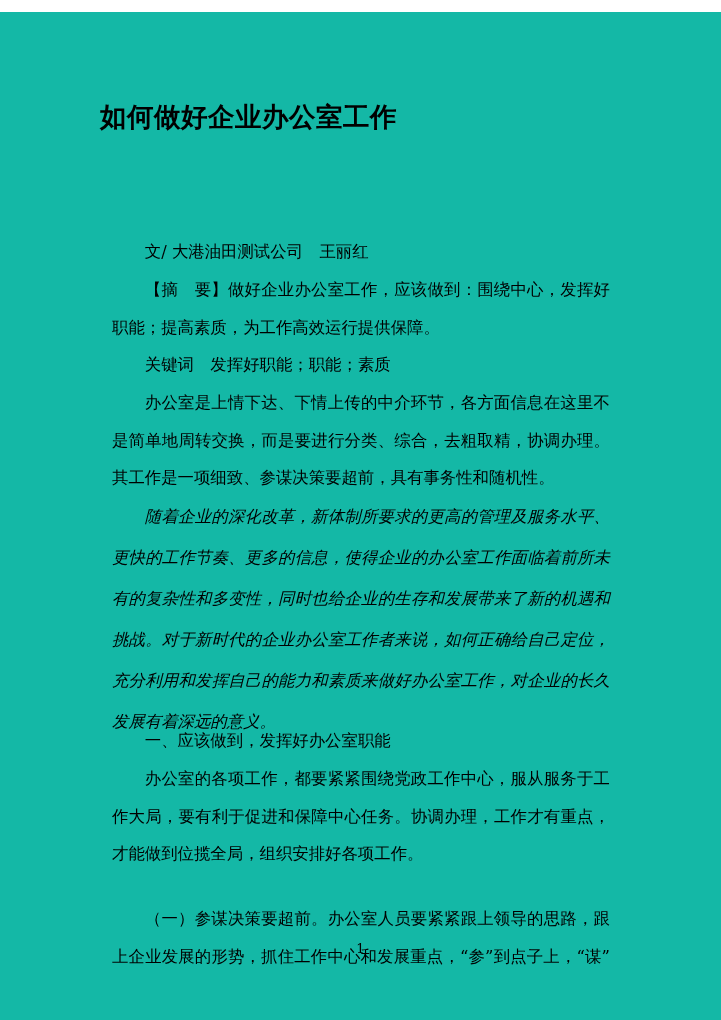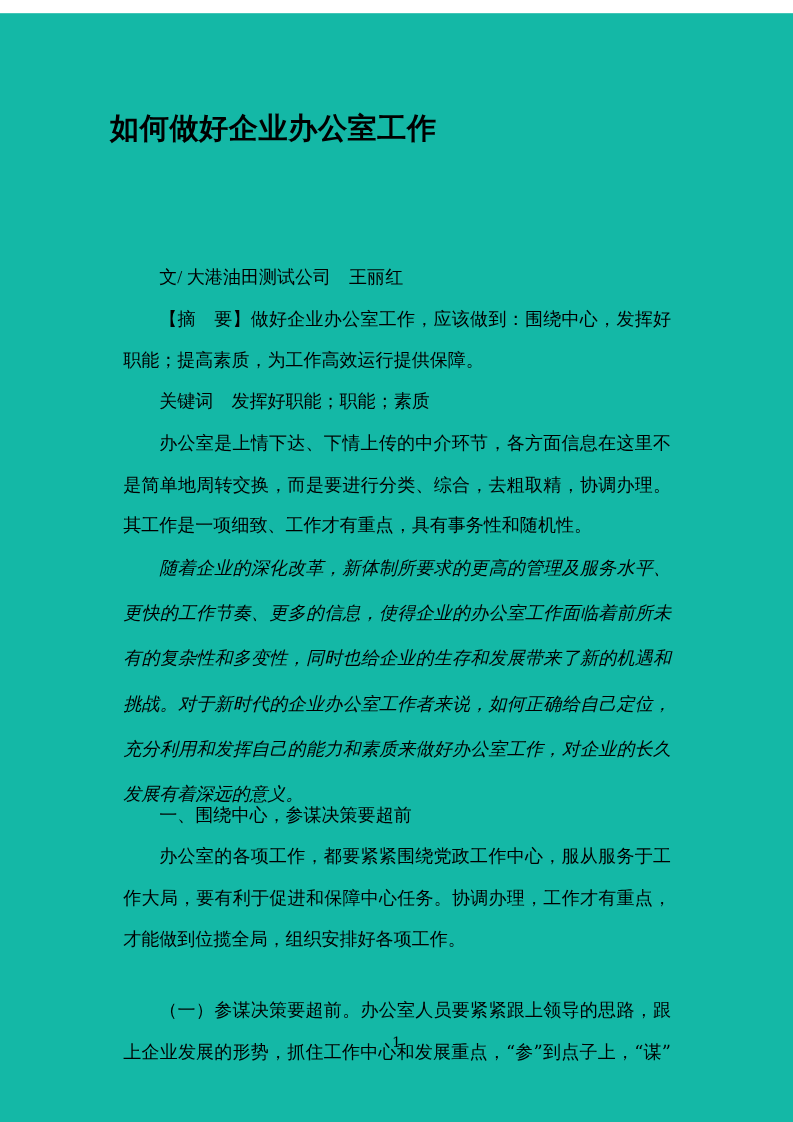--- a/index.html
+++ b/index.html
@@ -58,21 +58,20 @@
   }
   .block.wide {
     line-height: 41px;
   }
   .block.indent {
     text-indent: 2em;
   }
   .block.nowrap-line {
     white-space: nowrap;
     text-align: left;
-    font-family: Liberation Serif, serif;
   }
   .block.justify-full {
     text-align: justify;
     text-align-last: justify;
   }
 
   .b-author   { top: 205px; }
   .b-abstract { top: 243px; }
   .b-keywords { top: 318px; }
   .b-para1    { top: 356px; }
@@ -101,25 +100,25 @@
   <h1 class="doc-title">如何做好企业办公室工作</h1>
 
   <div class="content">
 
     <p class="block indent nowrap-line b-author">文/ 大港油田测试公司　王丽红</p>
 
     <p class="block indent b-abstract">【摘　要】做好企业办公室工作，应该做到：围绕中心，发挥好职能；提高素质，为工作高效运行提供保障。</p>
 
     <p class="block indent nowrap-line b-keywords">关键词　发挥好职能；职能；素质</p>
 
-    <p class="block indent b-para1">办公室是上情下达、下情上传的中介环节，各方面信息在这里不是简单地周转交换，而是要进行分类、综合，去粗取精，协调办理。其工作是一项细致、工作才有重点，具有事务性和随机性。</p>
+    <p class="block indent b-para1">办公室是上情下达、下情上传的中介环节，各方面信息在这里不是简单地周转交换，而是要进行分类、综合，去粗取精，协调办理。其工作是一项细致、参谋决策要超前，具有事务性和随机性。</p>
 
     <p class="block wide indent b-para2">随着企业的深化改革，新体制所要求的更高的管理及服务水平、更快的工作节奏、更多的信息，使得企业的办公室工作面临着前所未有的复杂性和多变性，同时也给企业的生存和发展带来了新的机遇和挑战。对于新时代的企业办公室工作者来说，如何正确给自己定位，充分利用和发挥自己的能力和素质来做好办公室工作，对企业的长久发展有着深远的意义。</p>
 
-    <p class="block indent nowrap-line b-heading">一、围绕中心，参谋决策要超前</p>
+    <p class="block indent nowrap-line b-heading">一、应该做到，发挥好办公室职能</p>
 
     <p class="block indent b-para3">办公室的各项工作，都要紧紧围绕党政工作中心，服从服务于工作大局，要有利于促进和保障中心任务。协调办理，工作才有重点，才能做到位揽全局，组织安排好各项工作。</p>
 
     <p class="block indent justify-full b-para4">（一）参谋决策要超前。办公室人员要紧紧跟上领导的思路，跟上企业发展的形势，抓住工作中心和发展重点，“参”到点子上，“谋”</p>
 
   </div>
 
   <div class="page-number">1</div>
 
 </div>

